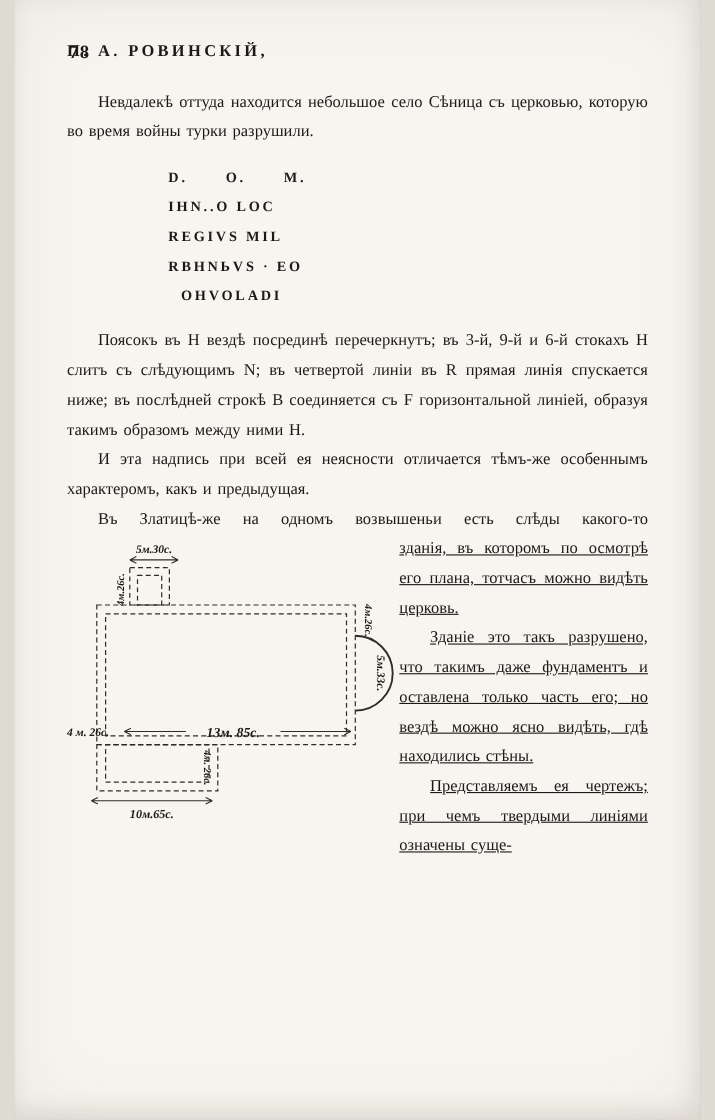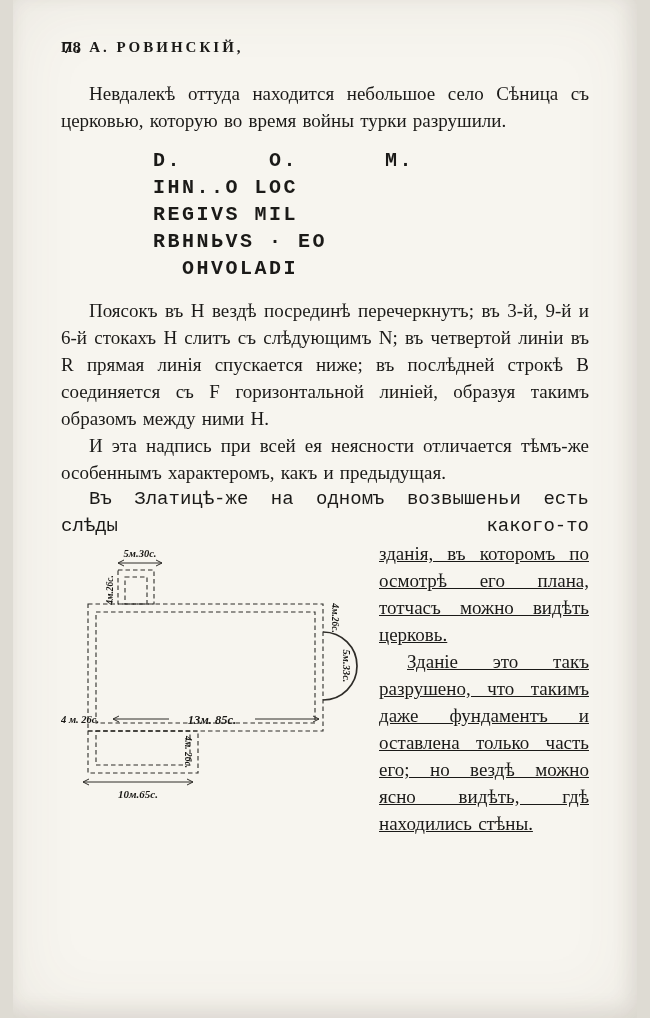--- a/index.html
+++ b/index.html
@@ -10,28 +10,28 @@
     padding:36px 48px 0;
     font-family:"Liberation Serif","DejaVu Serif",serif;
     color:#1b1a18;
     position:relative;
     overflow:hidden;
     box-shadow: inset 0 0 70px rgba(90,80,60,0.08), inset -5px -7px 20px rgba(70,60,40,0.12);
   }
   .running-head { position:relative; height:26px; margin-bottom:18px; }
   .pagenum { position:absolute; left:2px; top:2px; font-size:17px; font-weight:bold; letter-spacing:1px; }
   .runtitle { display:block; text-align:left; font-size:15px; font-weight:bold; letter-spacing:3px; padding-top:3px; }
-  .body-par { font-size:19px; line-height:27px; text-align:justify; text-indent:28px; word-spacing:1.5px; }
+  .body-par { font-size:15px; line-height:27px; text-align:justify; text-indent:28px; word-spacing:1.5px; }
   .noindent { text-indent:0; }
-  .single-just { text-align-last:justify;font-family:Liberation Mono, monospace; }
+  .single-just { text-align-last:justify; }
   .inscription { margin:13px 0 15px 92px; }
-  .insc-line { font-size:20px; font-weight:bold; letter-spacing:2.5px; line-height:27px; white-space:pre; font-family:Liberation Mono, monospace; }
+  .insc-line { font-size:13px; font-weight:bold; letter-spacing:2.5px; line-height:27px; white-space:pre; font-family:Liberation Serif, serif; }
   .twocol { display:flex;text-decoration:underline; }
   .diagram { width:302px; flex:0 0 302px; margin-top:6px; }
-  .rightcol { flex:1;margin-left:16px; }
+  .rightcol { flex:1; }
   svg .dash  { fill:none; stroke:#2e2c28; stroke-width:1.1; stroke-dasharray:4.5 3; }
   svg .solid { fill:none; stroke:#2e2c28; stroke-width:1.7; }
   svg .thin  { fill:none; stroke:#2e2c28; stroke-width:1; }
   svg text { font-family:"Liberation Serif",serif; font-style:italic; font-weight:bold; fill:#191815; }
   .t9  { font-size:9.5px; }
   .t10 { font-size:10.5px; }
   .t11 { font-size:11px; }
   .t12 { font-size:12.5px; }
 </style>
 </head>
@@ -87,17 +87,18 @@
         <text class="t9" transform="translate(124 206) rotate(90)" text-anchor="middle">4м. 26с.</text>
 
         <path class="thin" d="M22 236 H132 M22 236 l6 -3 M22 236 l6 3 M132 236 l-6 -3 M132 236 l-6 3"></path>
         <text class="t11" x="77" y="252" text-anchor="middle">10м.65с.</text>
       </svg>
     </figure>
 
     <div class="rightcol">
       <p class="body-par noindent">зданія, въ которомъ по осмотрѣ его плана, тотчасъ можно видѣть церковь.</p>
       <p class="body-par">Зданіе это такъ разрушено, что такимъ даже фундаментъ и оставлена только часть его; но вездѣ можно ясно видѣть, гдѣ находились стѣны.</p>
+      <p class="body-par">Представляемъ ея чертежъ; при чемъ твердыми линіями означены суще-</p>
     </div>
 
   </div>
 
 </div>
 
 </body></html>

